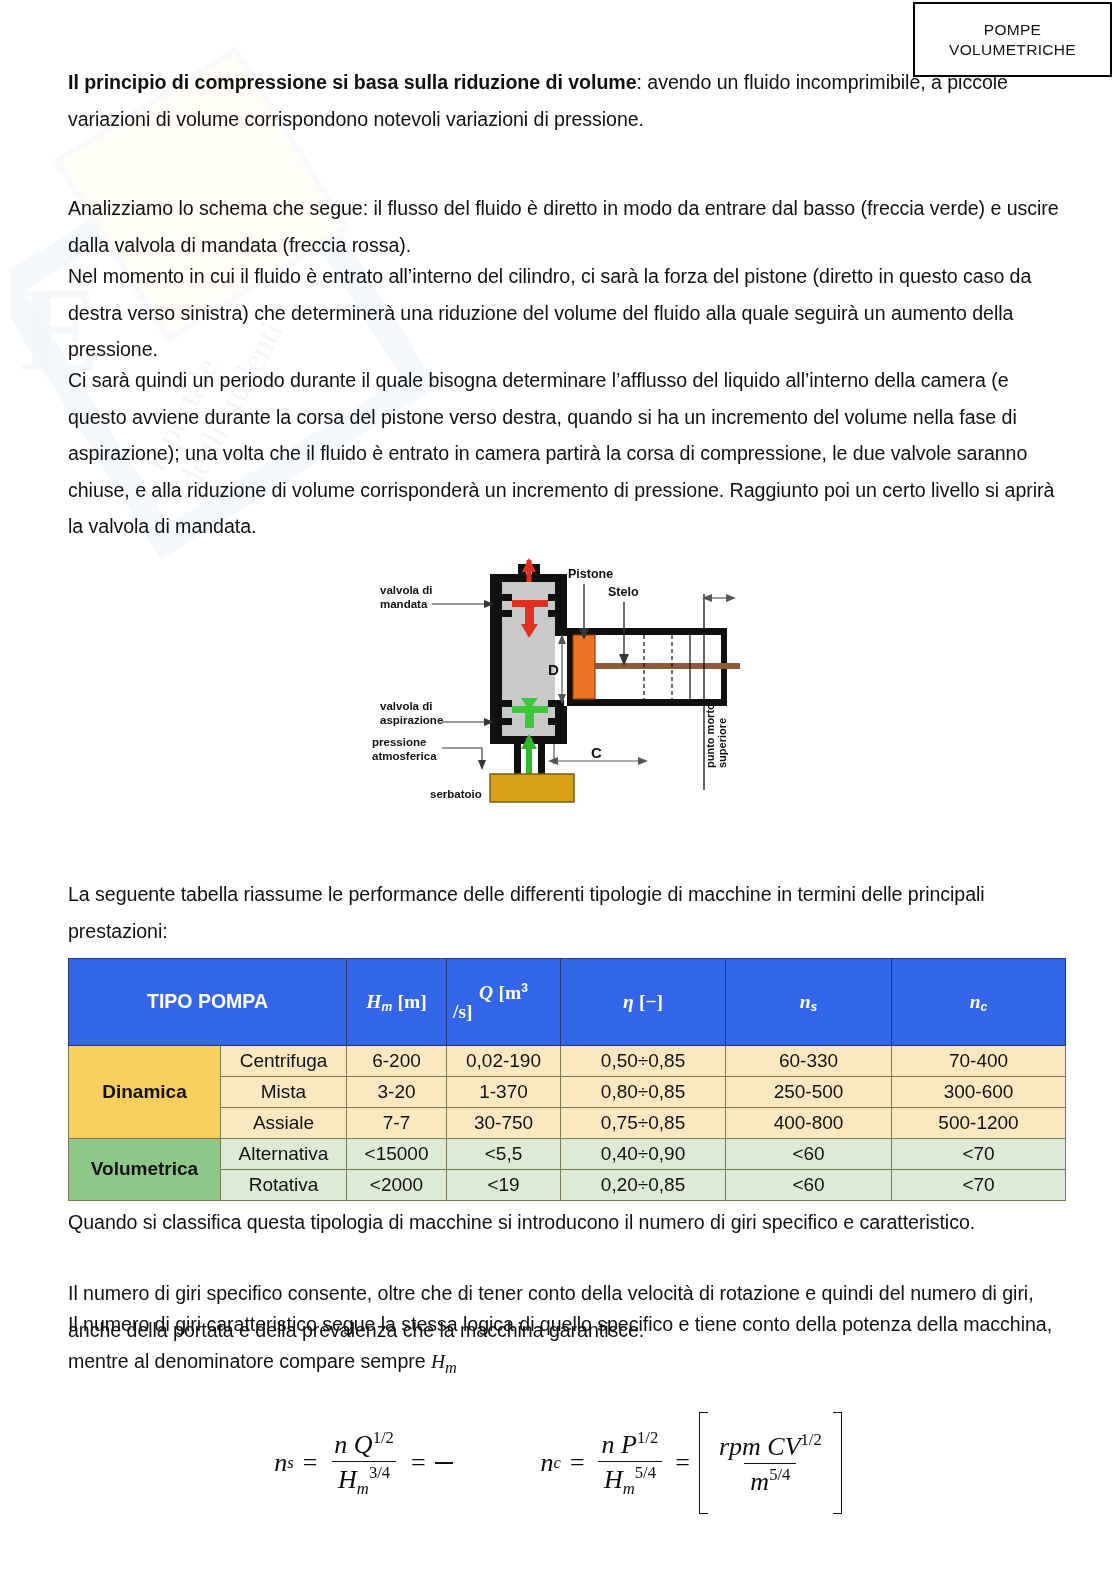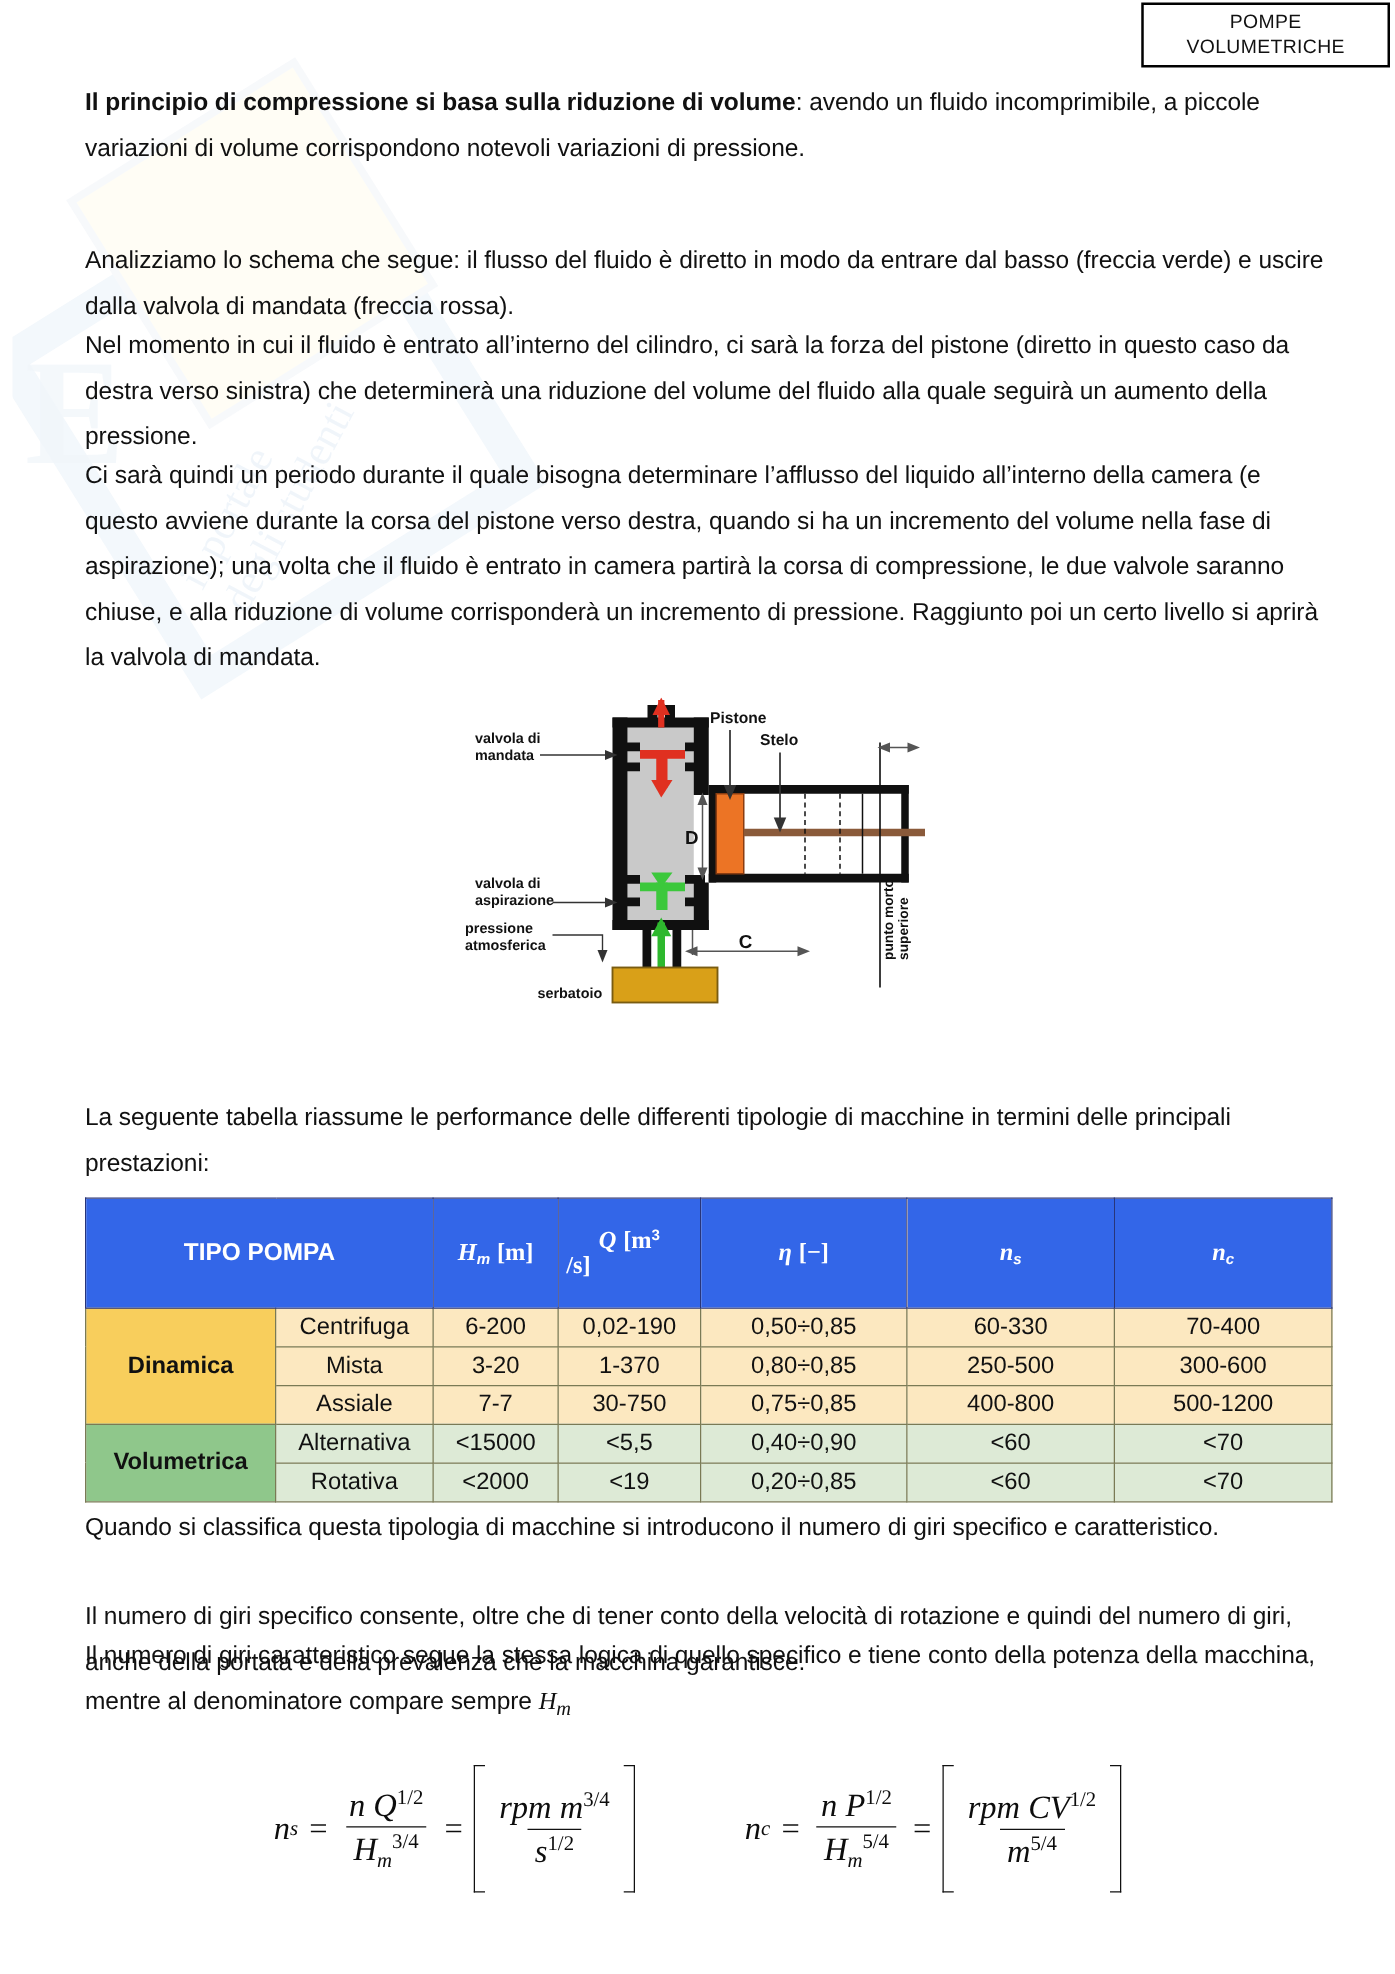--- a/index.html
+++ b/index.html
@@ -25,21 +25,21 @@
     z-index: 0;
     opacity: 0.30;
   }
 
   
   #header-box {
     position: absolute;
     left: 913px;
     top: 2px;
     width: 199px;
-    height: 52px;
+    height: 75px;
     border: 2px solid #000;
     background: #fff;
     z-index: 3;
     display: flex;
     flex-direction: column;
     align-items: center;
     justify-content: center;
     line-height: 1.26;
   }
   #header-box div {
@@ -428,26 +428,20 @@
       <span class="nospace">n</span>
         <span class="sub">s</span>
       <span class="op">=</span>
       <span class="frac">
         <span class="num"><i>n Q</i><span class="sup">1/2</span></span>
         <span class="den"><i>H</i><span class="sub">m</span><span class="sup">3/4</span></span>
       </span>
       <span class="op">=</span>
       <span class="brk">
         <span class="bar bl"></span>
-        <span class="inner">
-          <span class="frac">
-            <span class="num"><i>rpm m</i><span class="sup">3/4</span></span>
-            <span class="den"><i>s</i><span class="sup">1/2</span></span>
-          </span>
-        </span>
         <span class="bar br"></span>
       </span>
     </span>
   </span>
 
   <span class="fwrap">
     <span class="eq">
       <span class="nospace">n</span>
         <span class="sub">c</span>
       <span class="op">=</span>

